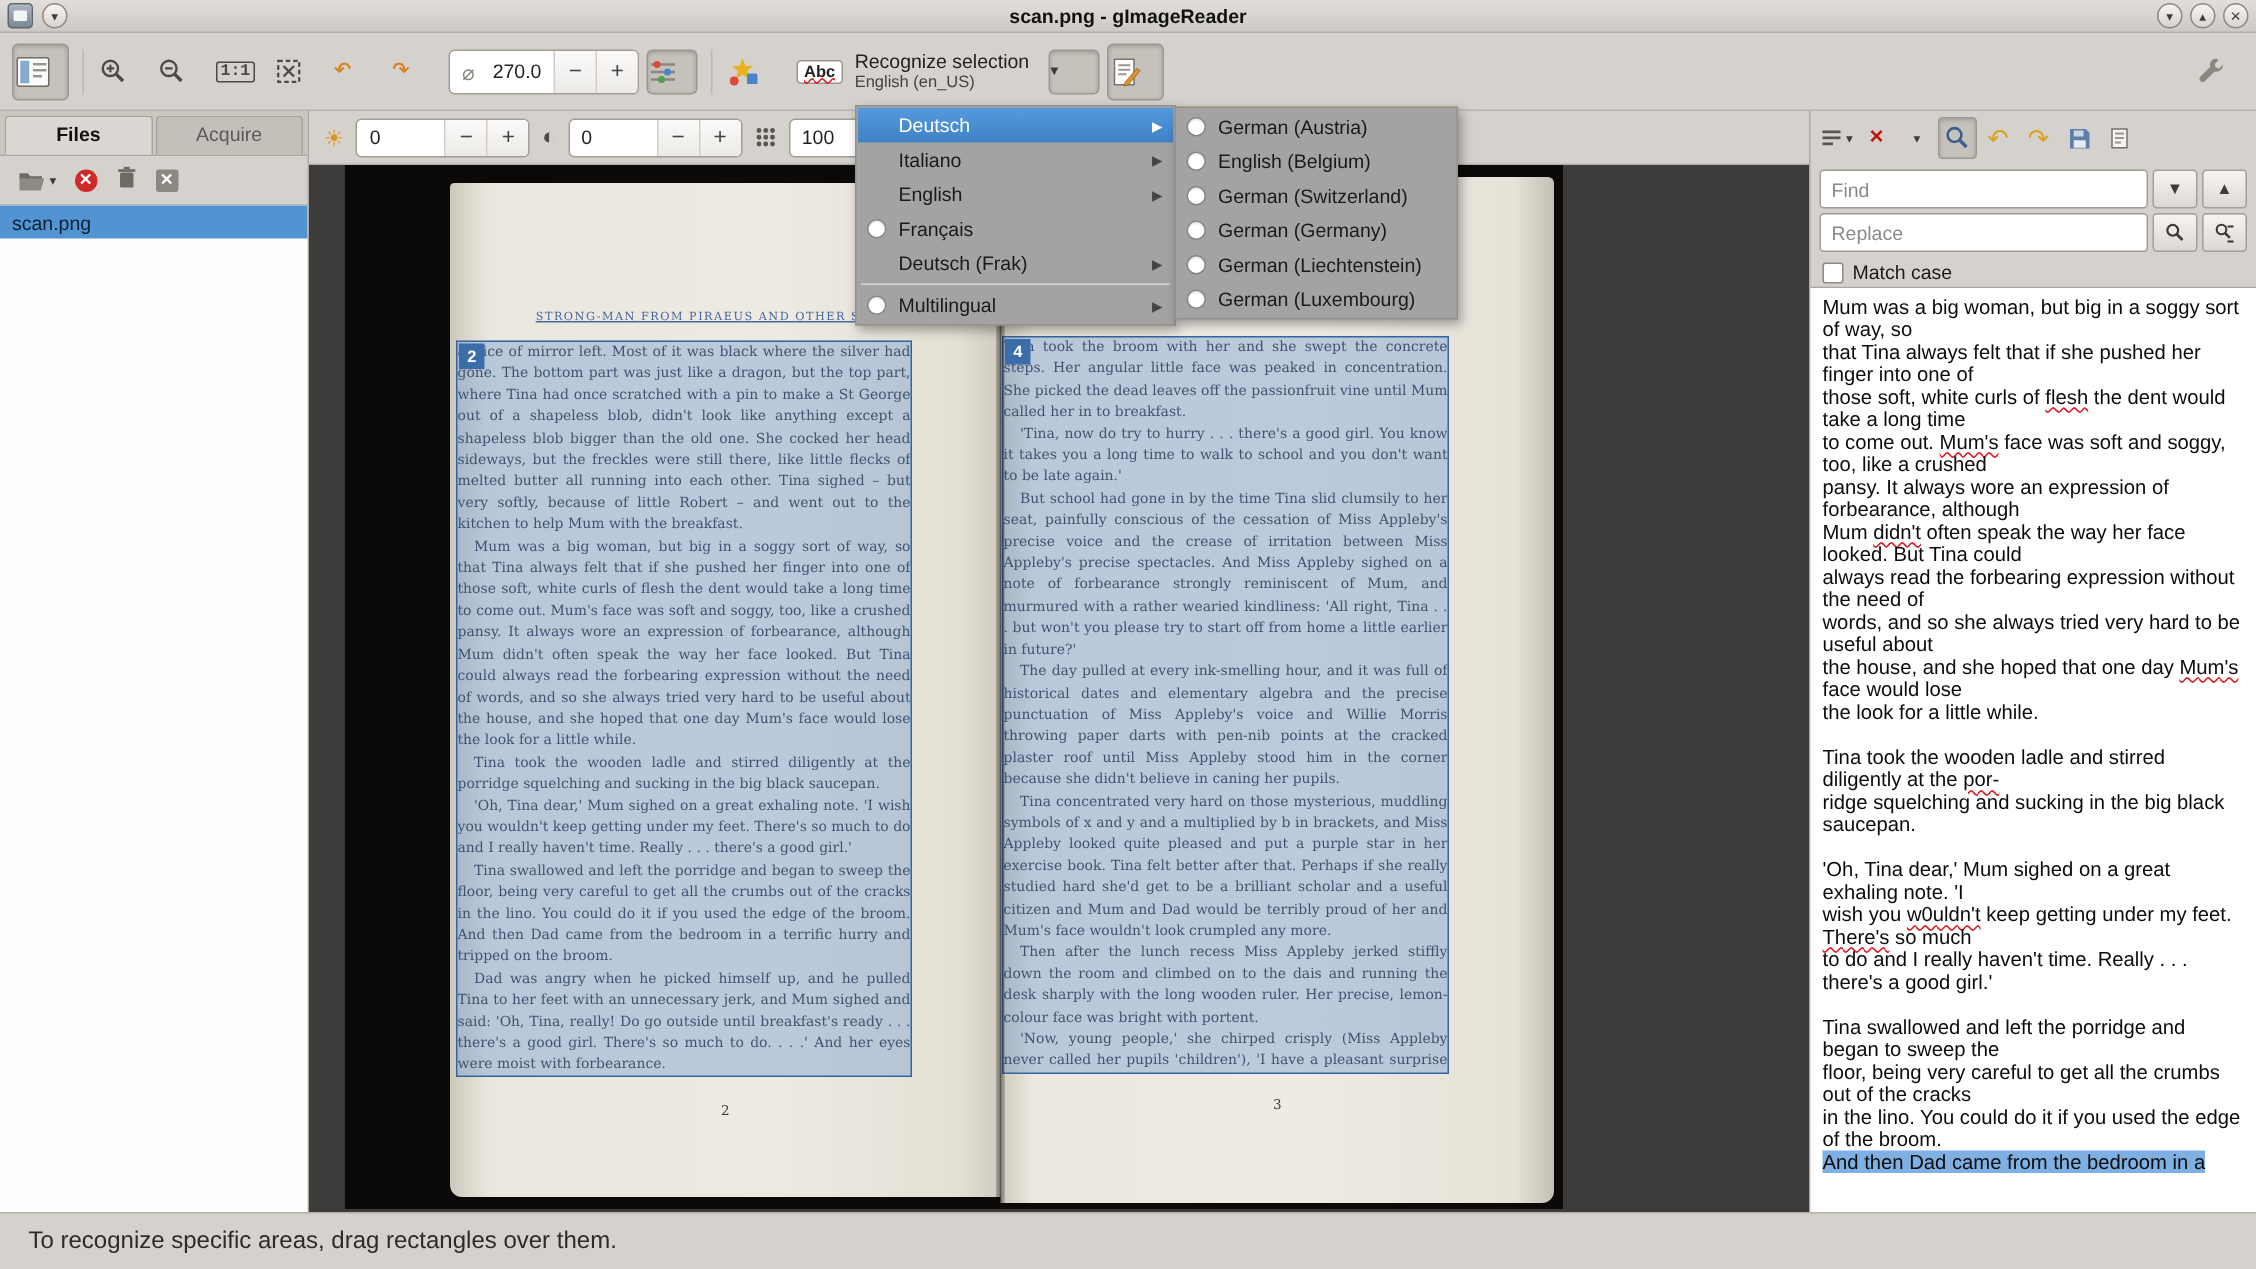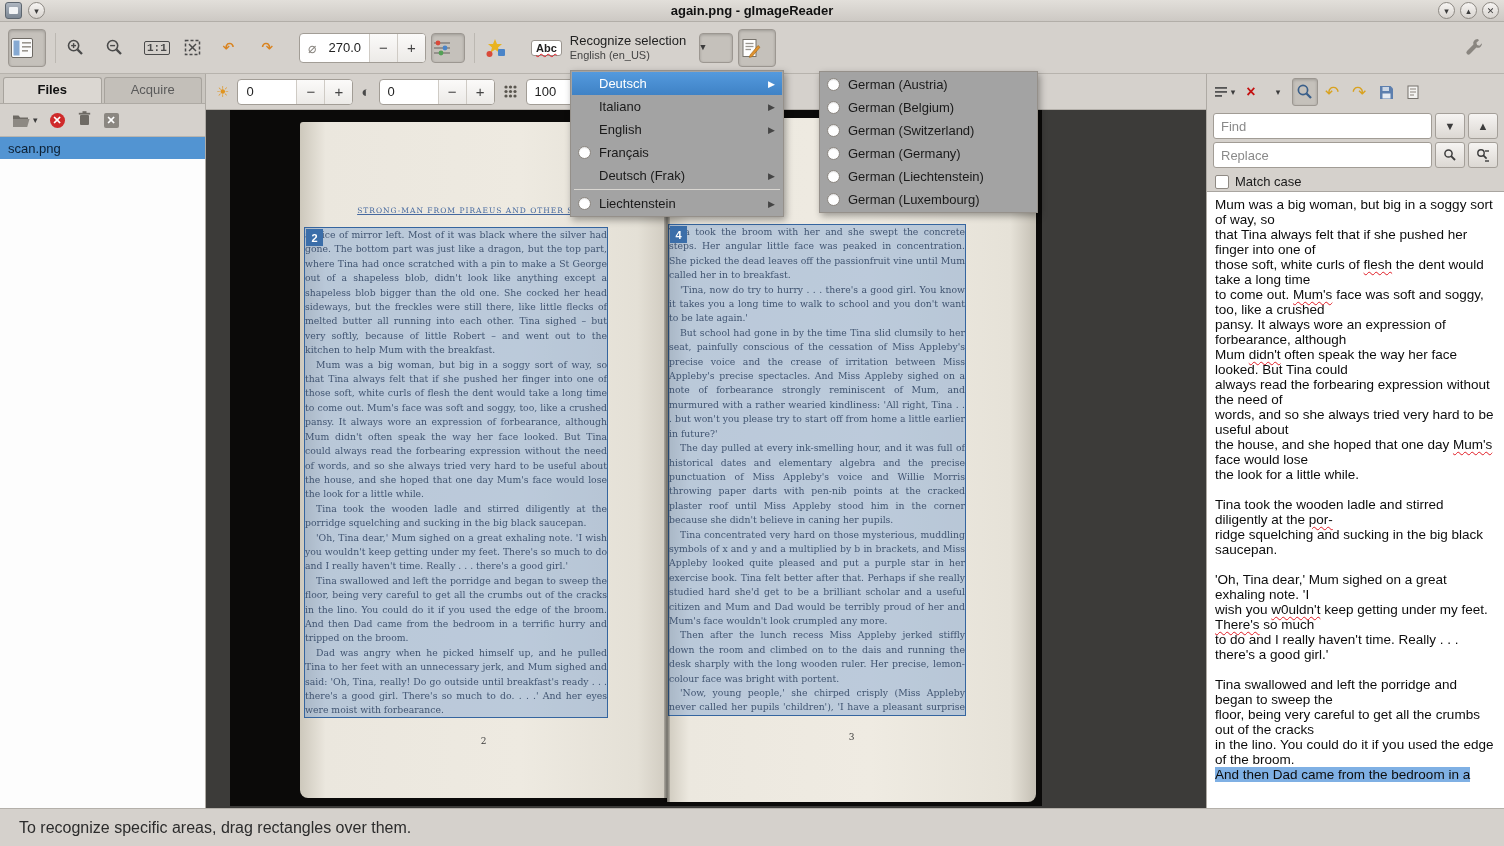--- a/index.html
+++ b/index.html
@@ -121,41 +121,41 @@
   .sel-line{background:#7fb0e4;}
 
   
   .statusbar{position:absolute;left:0;right:0;bottom:0;height:38px;background:#d5d1cc;
     border-top:1px solid #b4b0aa;display:flex;align-items:center;padding:0 19px;font-size:16px;color:#2c2c2c;}
 
   
   .menu{position:absolute;background:#a3a3a3;border:1px solid #95908a;box-shadow:2px 3px 7px rgba(0,0,0,.35);
     padding:1px;z-index:60;}
   .lang-menu{left:570px;top:70px;width:214px;}
-  .lang-submenu{left:783px;top:71px;width:219px;margin-left:36px;}
+  .lang-submenu{left:783px;top:71px;width:189px;}
   .menu-item{height:23px;display:flex;align-items:center;padding:0 7px 0 6px;font-size:13px;color:#1a1a1a;}
   .menu-item .gutter{width:21px;display:flex;align-items:center;}
   .radio{width:13px;height:13px;border:1px solid #8a857f;border-radius:50%;background:#fff;
     box-shadow:inset 0 1px 1px rgba(0,0,0,.12);}
   .menu-item.hl{background:linear-gradient(#549ade,#3f82c5);color:#fff;}
   .m-arrow{margin-left:auto;font-size:9px;color:#454545;}
   .menu-item.hl .m-arrow{color:#fff;}
   .menu-sep{height:1px;background:#d9d6d1;margin:2px 2px;}
 </style>
 </head>
 <body>
 
 <div class="titlebar">
   <div class="tb-left">
     <span class="app-ico">
         <span></span>
       </span>
     <span class="wm-circle">▾</span>
   </div>
-  <div class="titlebar-title">again.png - gImageReader</div>
+  <div class="titlebar-title">scan.png - gImageReader</div>
   <div class="tb-right">
     <span class="wm-circle">▾</span>
     <span class="wm-circle">▴</span>
     <span class="wm-circle">✕</span>
   </div>
 </div>
 
 <div class="main-toolbar">
   <div class="tbtn pressed">
     <svg width="26" height="26" viewBox="0 0 26 26">
@@ -472,36 +472,36 @@
     <div class="menu-item">
       <span class="gutter"></span>
       <span>Deutsch (Frak)</span>
       <span class="m-arrow">▶</span>
     </div>
     <div class="menu-sep"></div>
     <div class="menu-item">
       <span class="gutter">
         <span class="radio"></span>
       </span>
-      <span>Liechtenstein</span>
+      <span>Multilingual</span>
       <span class="m-arrow">▶</span>
     </div>
   </div>
 <div class="menu lang-submenu" id="lang-submenu">
     <div class="menu-item">
       <span class="gutter">
         <span class="radio"></span>
       </span>
       <span>German (Austria)</span>
     </div>
     <div class="menu-item">
       <span class="gutter">
         <span class="radio"></span>
       </span>
-      <span>German (Belgium)</span>
+      <span>English (Belgium)</span>
     </div>
     <div class="menu-item">
       <span class="gutter">
         <span class="radio"></span>
       </span>
       <span>German (Switzerland)</span>
     </div>
     <div class="menu-item">
       <span class="gutter">
         <span class="radio"></span>

